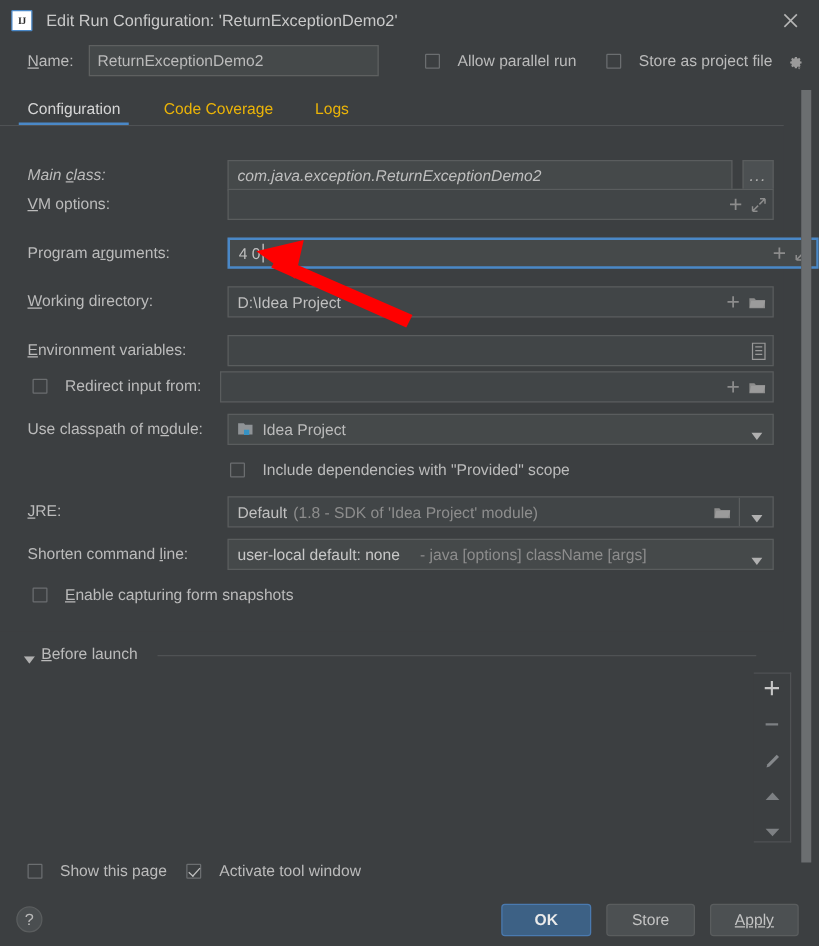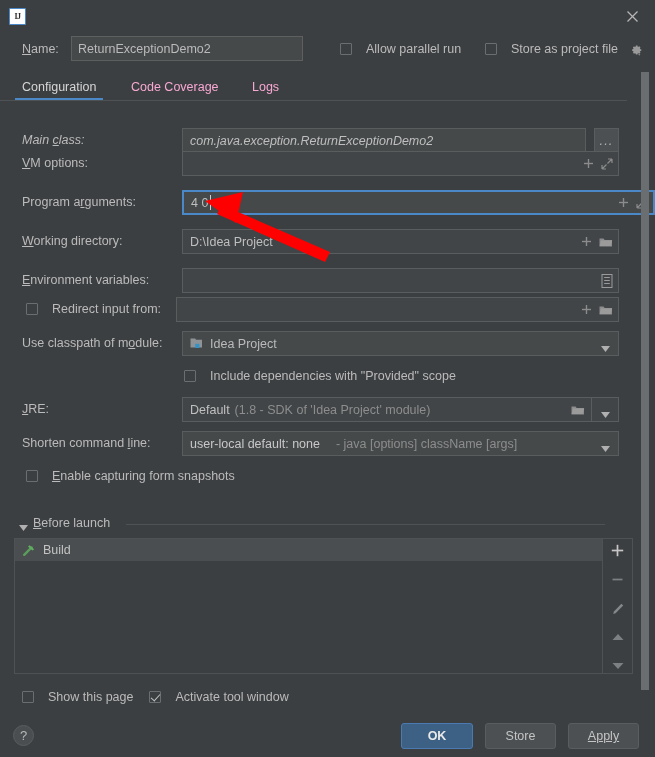--- a/index.html
+++ b/index.html
@@ -56,21 +56,21 @@
   }
   .cb-wrap { display:inline-flex; align-items:center; gap:14px; cursor:pointer; }
   .allow-par { position:absolute; left:340px; top:6px; }
   .store-proj { position:absolute; left:485px; top:6px; }
   .gear-icon { position:absolute; left:629px; top:43px; cursor:pointer; }
 
   
   .tabs { position:absolute; left:0; top:74px; width:627px; height:27px; }
   .tab {
     position:absolute; top:0; height:26px; line-height:26px;
-    font-size:12.5px; color:#f9a8d4; cursor:pointer; padding:0 2px;
+    font-size:12.5px; color:#eab308; cursor:pointer; padding:0 2px;
   }
   .tab.active { color:#d6d6d6; }
   .tab.active::after {
     content:""; position:absolute; left:-5px; right:-5px; bottom:0; height:2px; background:#4a88c7;
   }
   .tab-line {
     position:absolute; left:0; top:100px; width:627px; height:1px; background:#4f5254;
   }
 
   
@@ -154,20 +154,21 @@
 </style>
 </head>
 <body>
 
 <div class="dialog">
 
   <div class="titlebar">
     <div class="ij-logo">
       <span>IJ</span>
     </div>
+    <div class="title-text">Edit Run Configuration: 'ReturnExceptionDemo2'</div>
   </div>
   <div class="close-btn">
     <svg width="13" height="13" viewBox="0 0 13 13">
       <line x1="1.5" y1="1.5" x2="11.5" y2="11.5" stroke="#b5b5b5" stroke-width="1.3"></line>
       <line x1="11.5" y1="1.5" x2="1.5" y2="11.5" stroke="#b5b5b5" stroke-width="1.3"></line>
     </svg>
   </div>
 
   <div class="name-row">
     <div class="label name-label"><span class="u">N</span><span>ame:</span></div>
@@ -391,31 +392,20 @@
   <div class="bl-header">
     <span class="bl-triangle">
       <svg width="9" height="6" viewBox="0 0 9 6">
           <path fill="#b0b0b0" d="M0 0h9L4.5 6z"></path>
         </svg>
     </span>
     <span class="bl-title"><span class="u">B</span>efore launch</span>
     <span class="bl-rule"></span>
   </div>
 
-  <div class="bl-panel">
-    <div class="bl-row">
-      <span style="display:flex;">
-        <svg width="14" height="14" viewBox="0 0 14 14">
-          <path d="M2.2 11.8 L9.6 4.4" stroke="#5a9e5a" stroke-width="2.4" stroke-linecap="round" fill="none"></path>
-          <path d="M7.6 2.2 L12.2 6.2 L10.4 7.6 L6 3.4 Z" fill="#62ad62"></path>
-        </svg>
-      </span>
-      <span class="bl-row-label">Build</span>
-    </div>
-  </div>
 
   <div class="bl-toolbar">
     <span class="tb-btn">
       <svg width="13" height="13" viewBox="0 0 13 13">
           <line x1="6.5" y1="0.8" x2="6.5" y2="12.2" stroke="#c6c6c6" stroke-width="1.7"></line>
           <line x1="0.8" y1="6.5" x2="12.2" y2="6.5" stroke="#c6c6c6" stroke-width="1.7"></line>
         </svg>
     </span>
     <span class="tb-btn">
       <svg width="13" height="13" viewBox="0 0 13 13">

